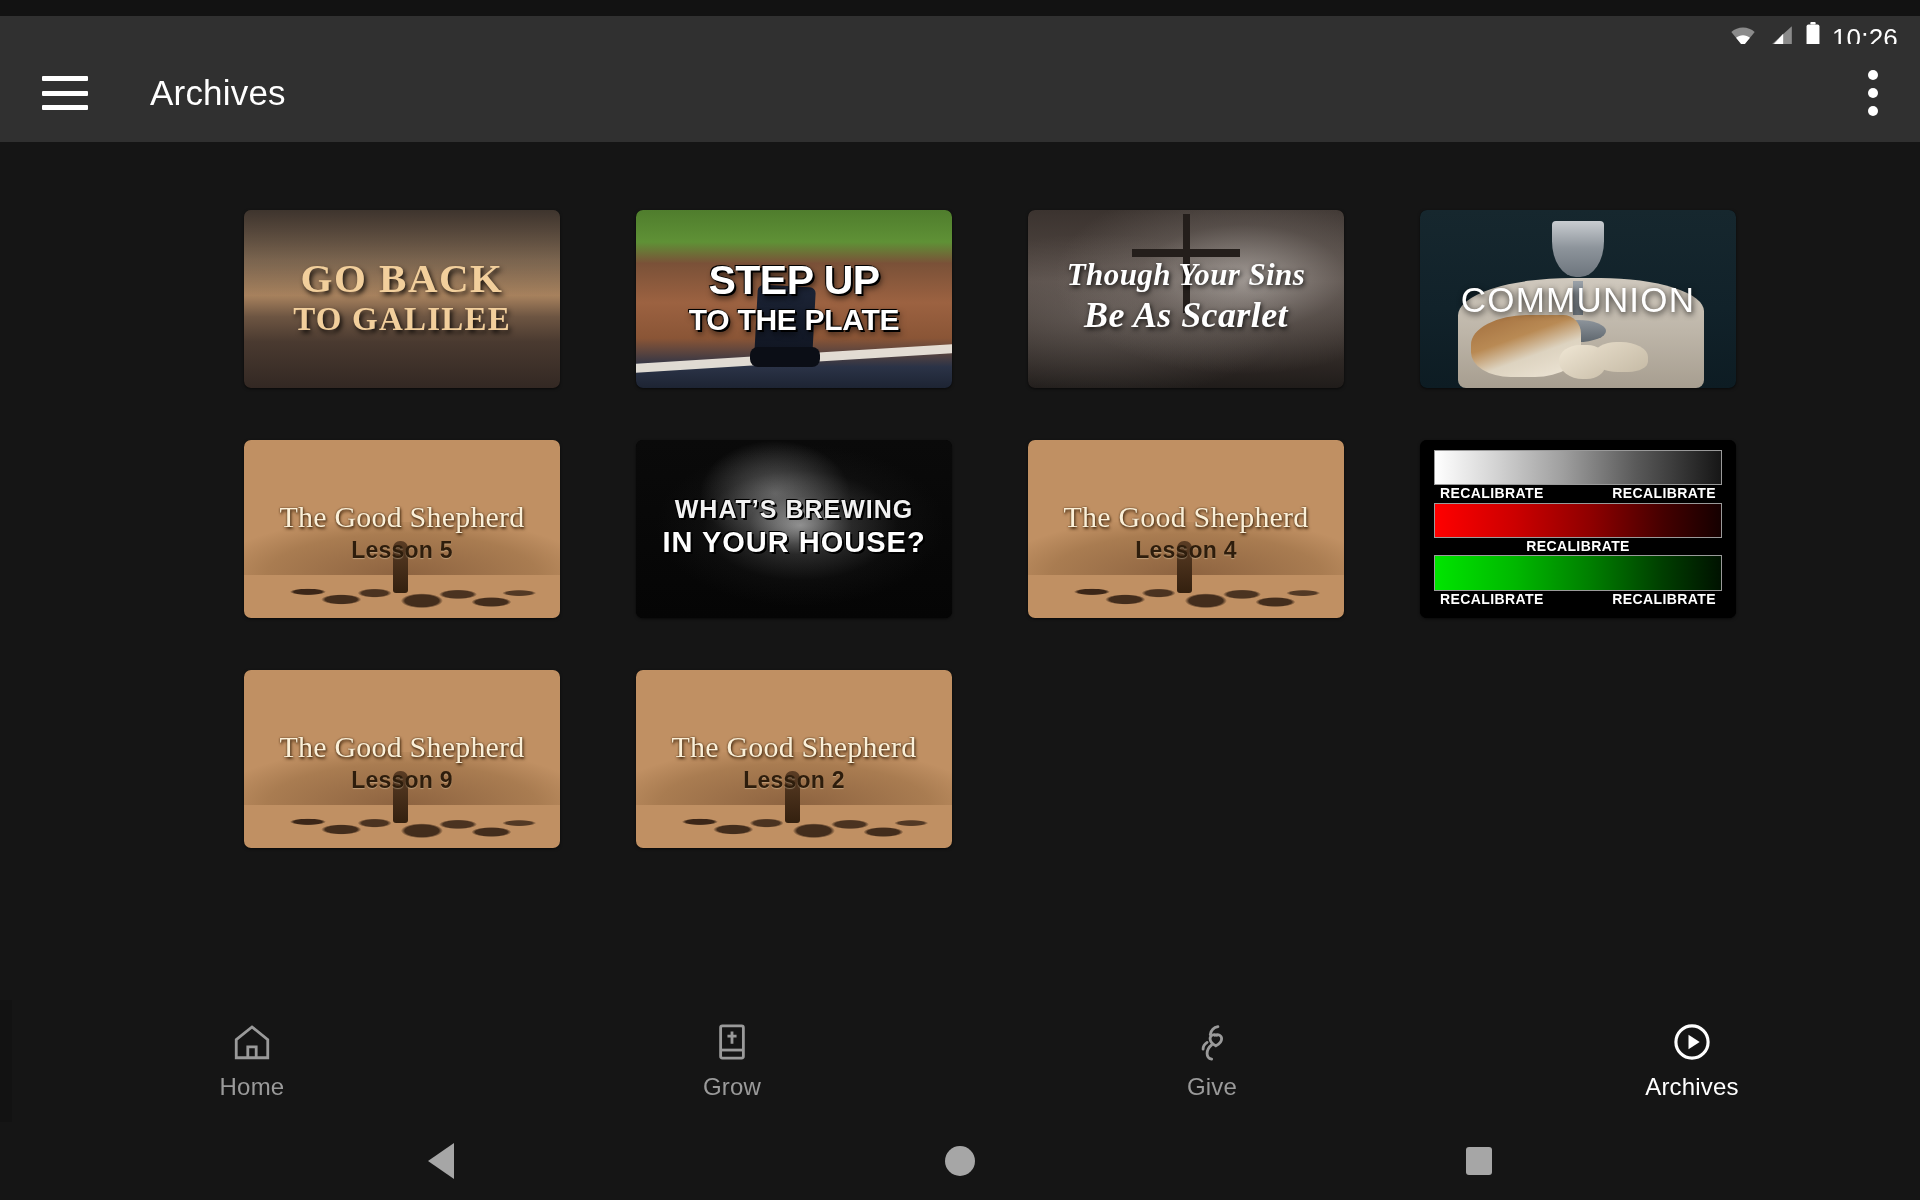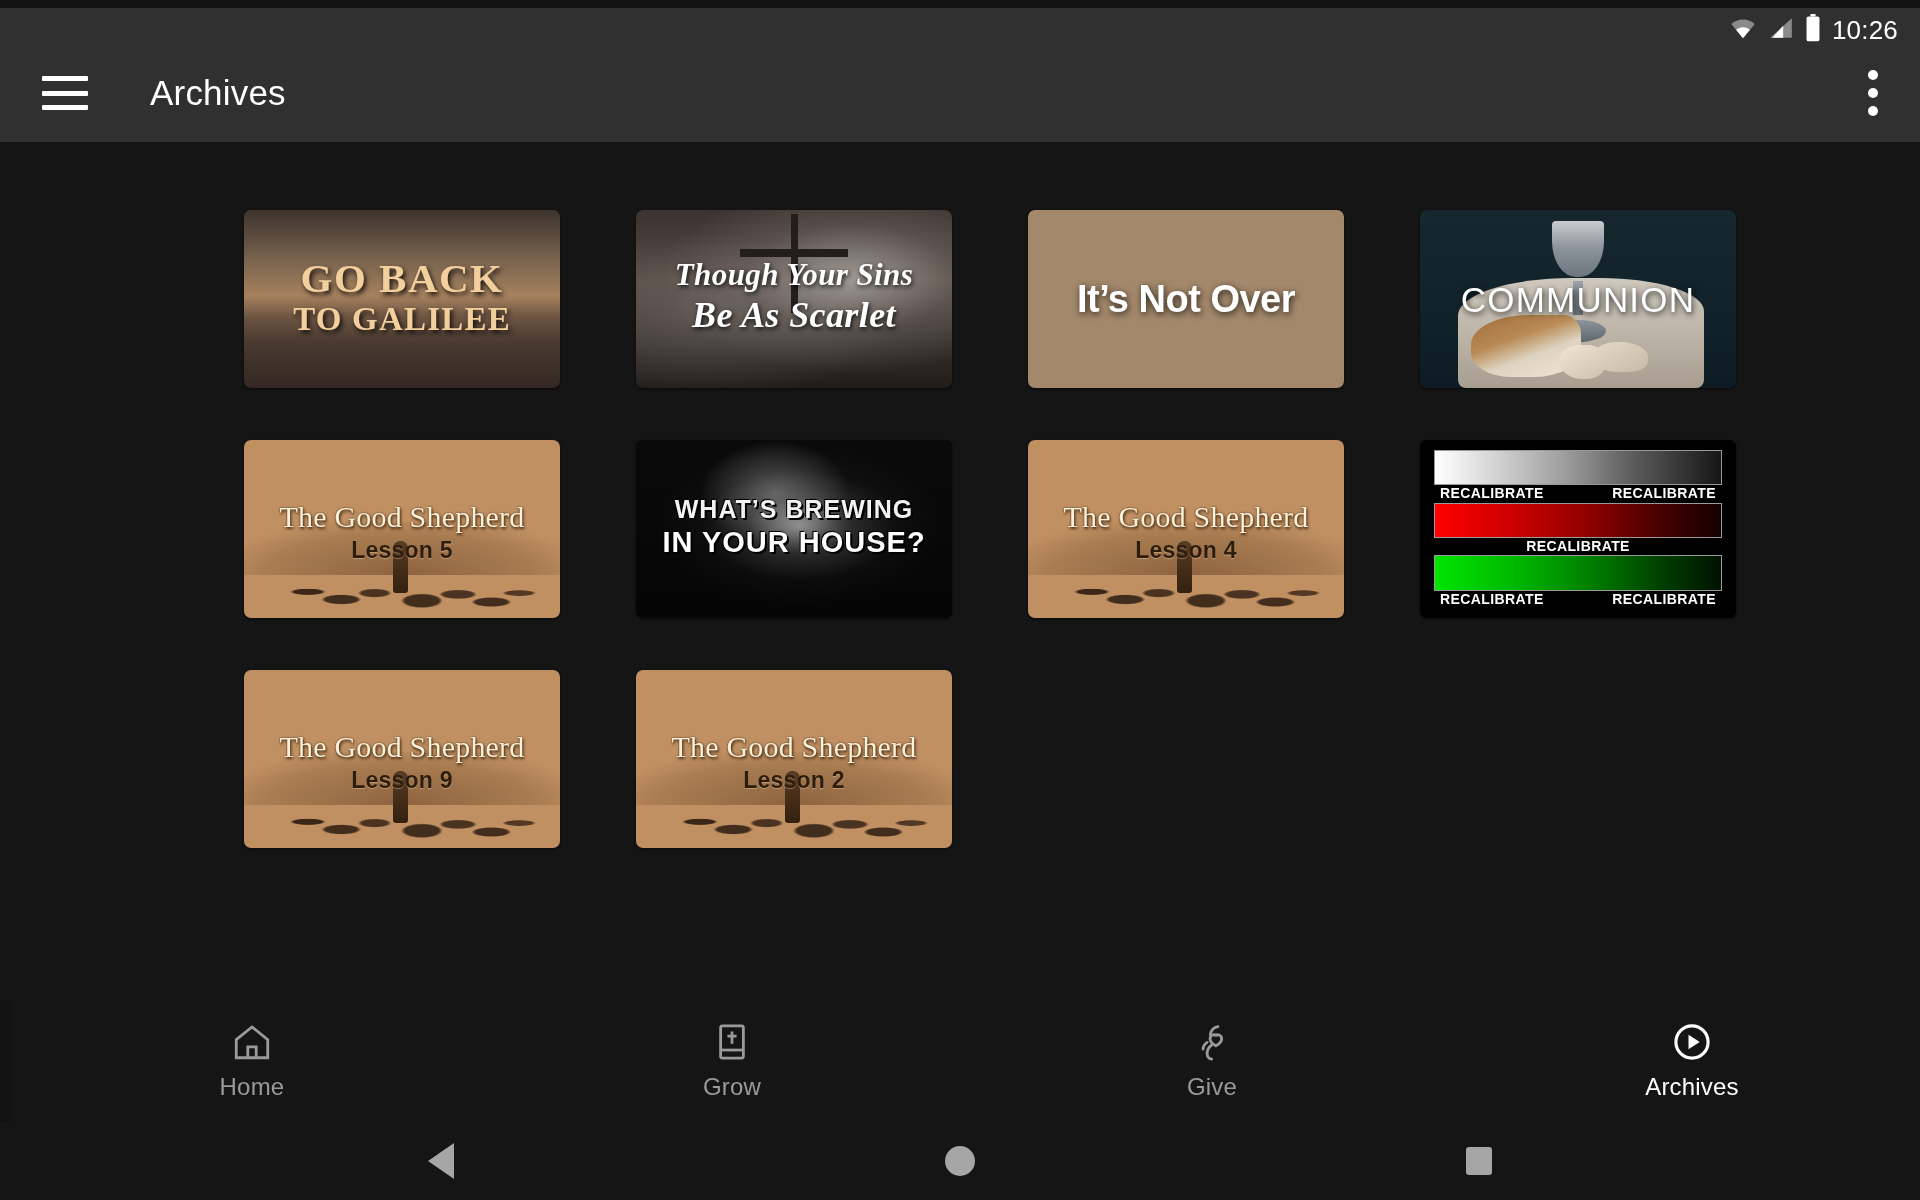--- a/index.html
+++ b/index.html
@@ -6,21 +6,21 @@
   html,body{ width:1920px; height:1200px; }
   body{
     background:#121212;
     font-family:"Liberation Sans", sans-serif;
     overflow:hidden;
     position:relative;
   }
 
   
   #status-bar{
-    position:absolute; top:8px; left:0; width:1920px; height:44px;
+    position:absolute; top:16px; left:0; width:1920px; height:44px;
     background:#303030;
     display:flex; align-items:center; justify-content:flex-end;
     padding-right:22px; gap:10px;
   }
   .sb-icon{ display:block; }
   #status-time{
     color:#ffffff; font-size:26px; letter-spacing:.2px; line-height:1;
     font-family:"Liberation Sans", sans-serif;
   }
 
@@ -388,43 +388,48 @@
     <div class="cell">
       <div class="card">
         <div class="bg bg-galilee"></div>
         <div class="overlay">
           <div class="galilee-l1">GO BACK</div>
           <div class="galilee-l2">TO GALILEE</div>
         </div>
       </div>
     </div>
 
+    <div class="cell">
+      <div class="card">
+        <div class="bg bg-plate">
+          <div class="plate-line"></div>
+          <div class="plate-leg"></div>
+          <div class="plate-shoe"></div>
+        </div>
+        <div class="overlay">
+          <div class="plate-l1">STEP UP</div>
+          <div class="plate-l2">TO THE PLATE</div>
+        </div>
+      </div>
+    </div>
 
     <div class="cell">
       <div class="card">
         <div class="bg bg-scarlet">
           <div class="scarlet-cross-v"></div>
           <div class="scarlet-cross-h"></div>
         </div>
         <div class="overlay">
           <div class="scarlet-l1">Though Your Sins</div>
           <div class="scarlet-l2">Be As Scarlet</div>
         </div>
       </div>
     </div>
 
 
-    <div class="cell">
-      <div class="card">
-        <div class="bg bg-tomb"></div>
-        <div class="overlay">
-          <div class="tomb-l1">It’s Not Over</div>
-        </div>
-      </div>
-    </div>
 
     <div class="cell">
       <div class="card">
         <div class="bg bg-communion">
           <div class="comm-cloth"></div>
           <div class="comm-cup"></div>
           <div class="comm-stem"></div>
           <div class="comm-base"></div>
           <div class="comm-bread"></div>
           <div class="comm-crumb1"></div>

